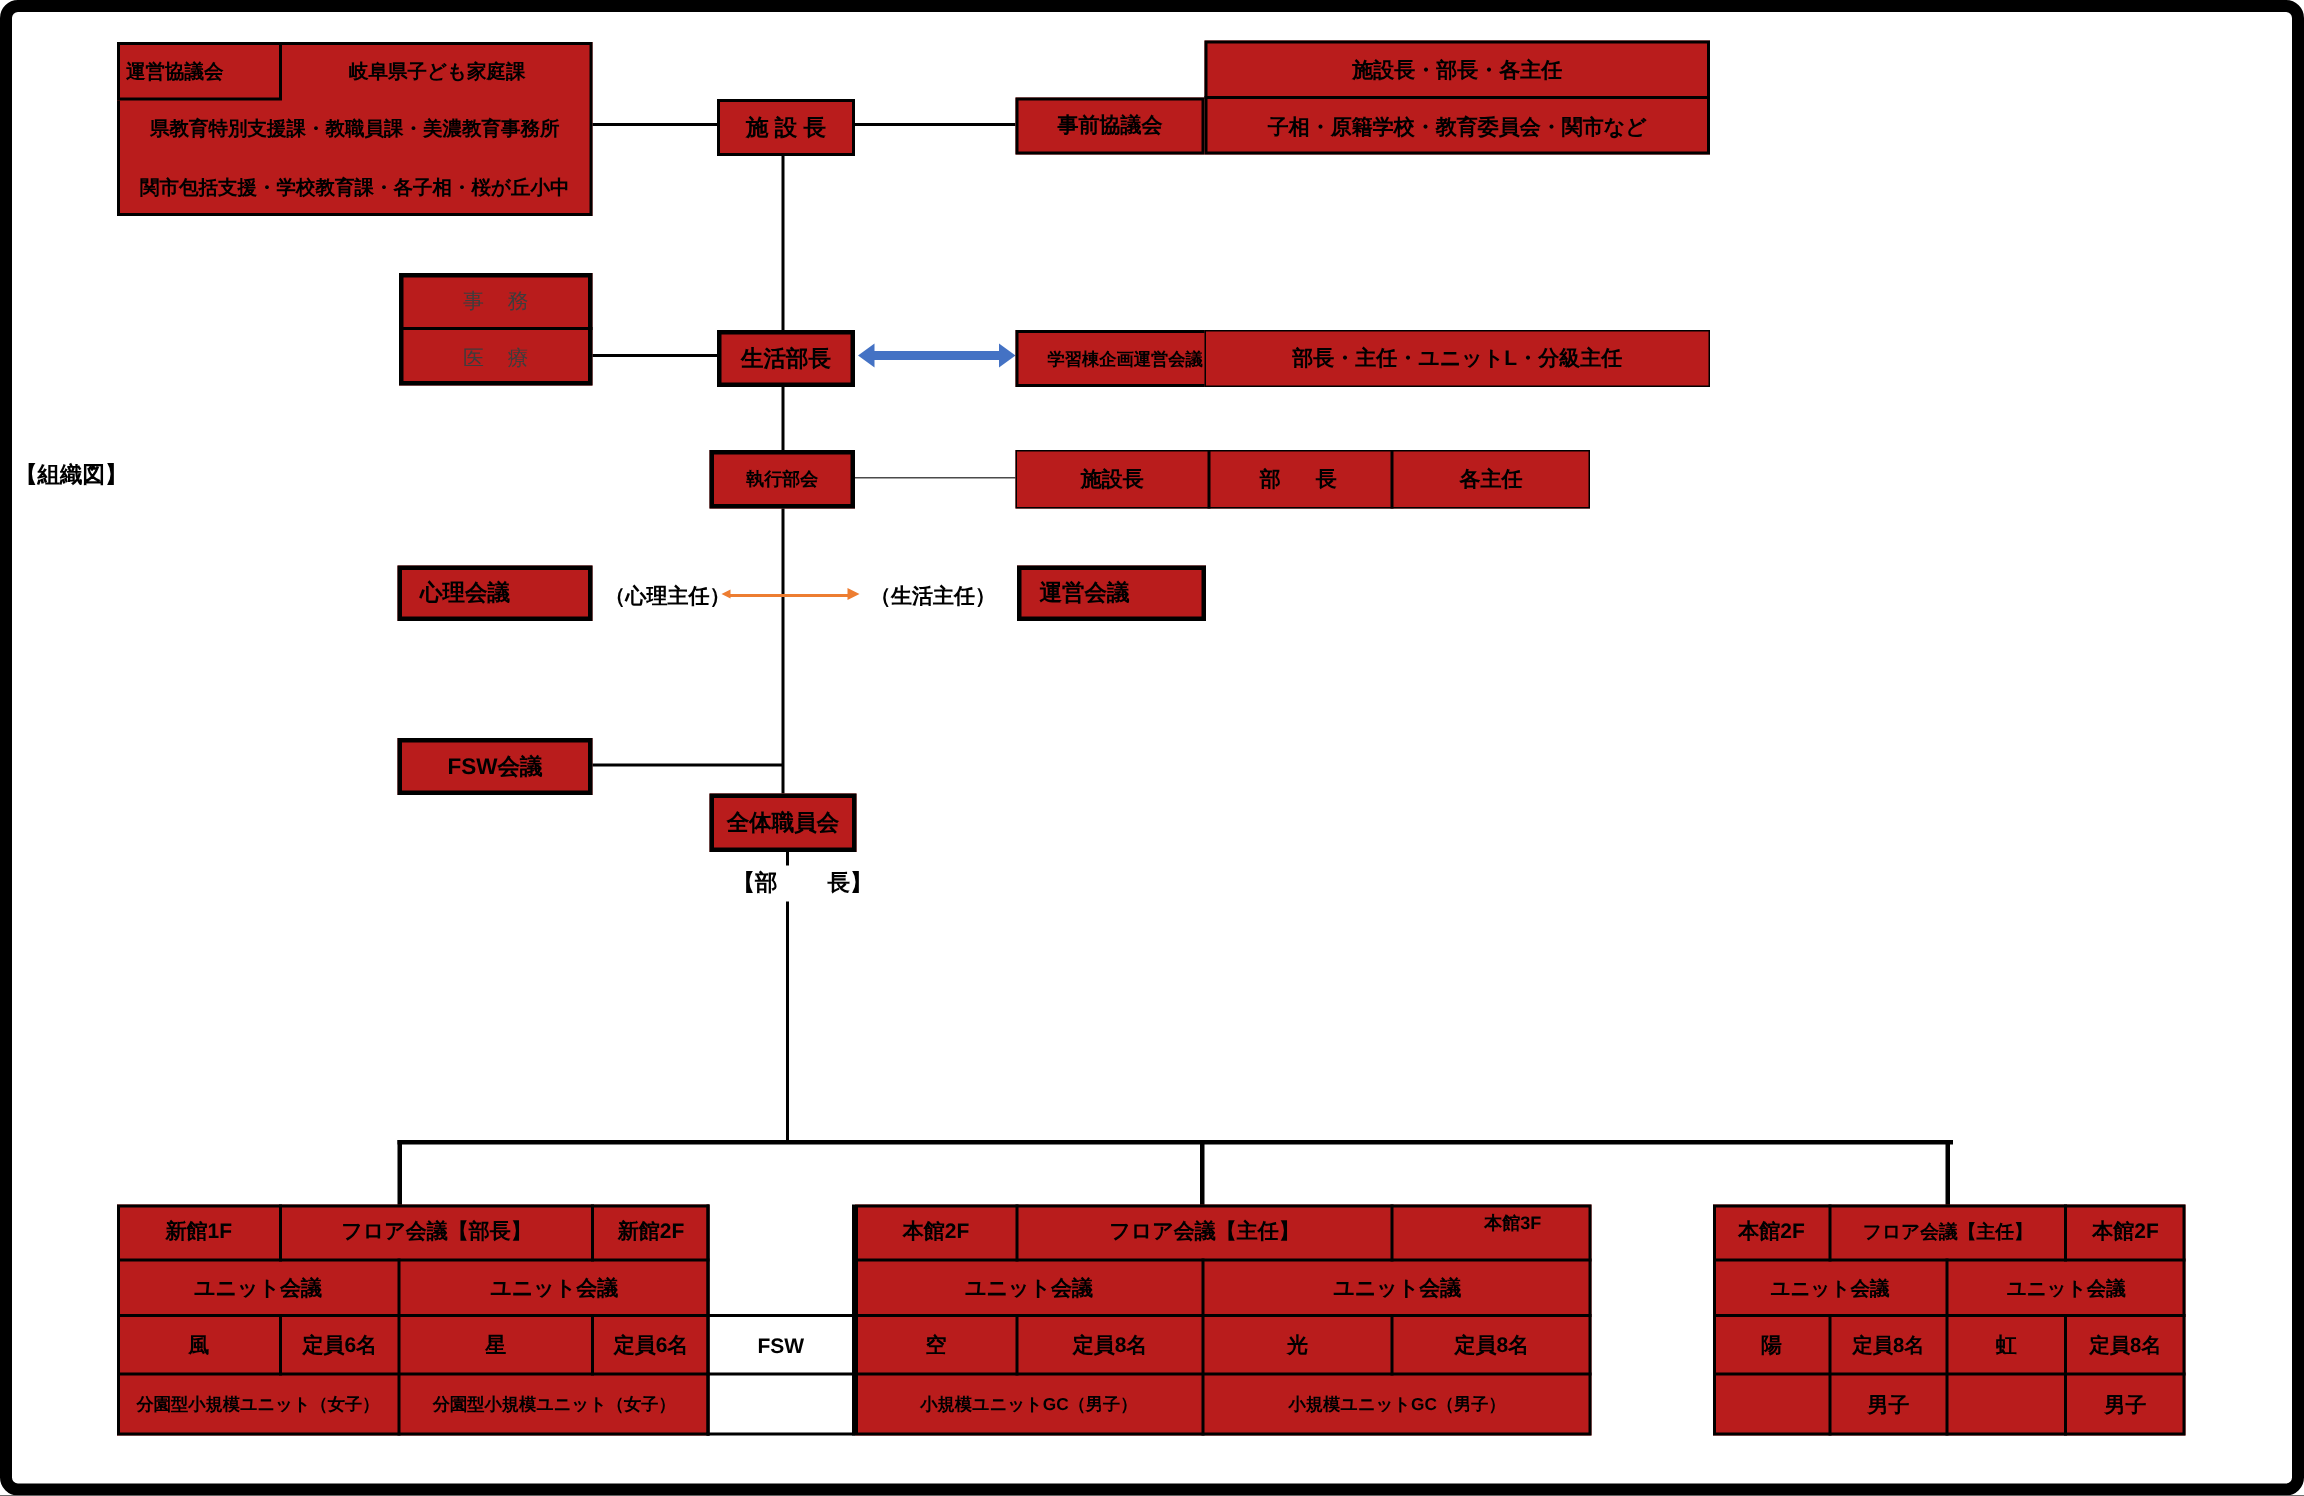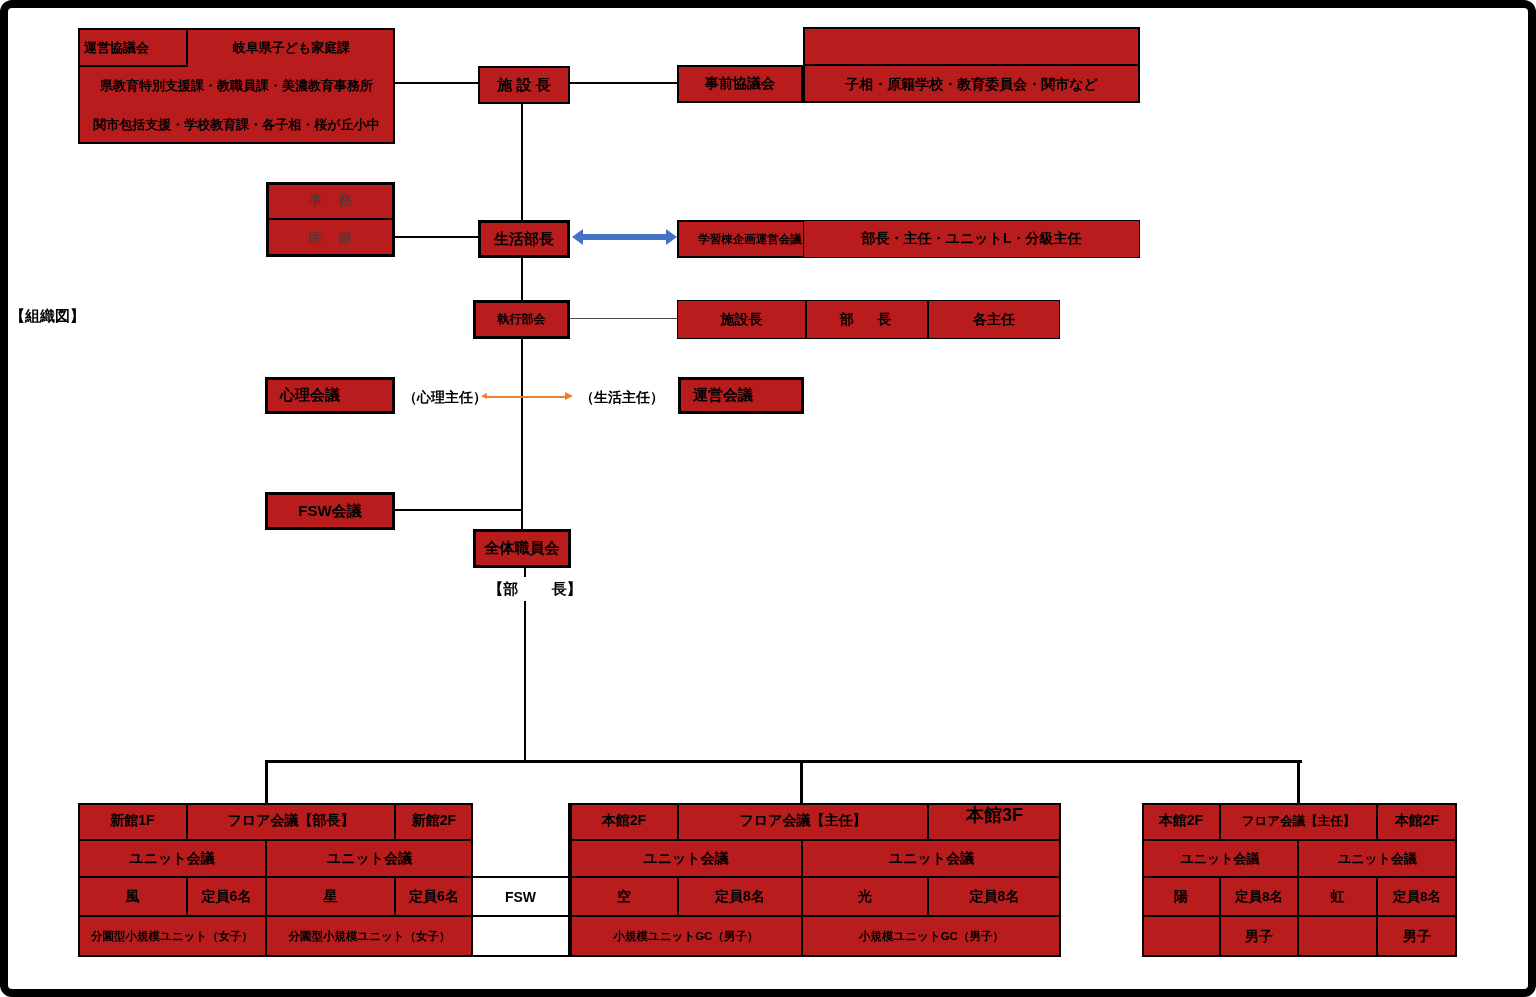--- a/index.html
+++ b/index.html
@@ -45,20 +45,21 @@
   <div class="bx" style="left:478px;top:66px;width:92px;height:38px;border-width:2.5px;font-size:15px;">
     <span>施 設 長</span>
   </div>
   <div class="hl" style="left:570px;top:82px;width:107px;"></div>
   <div class="bx" style="left:677px;top:65px;width:126px;height:38px;border-width:2.5px;font-size:14px;">
     <span>事前協議会</span>
   </div>
 
   <div class="bx" style="left:803px;top:27px;width:337px;height:76px;"></div>
   <div class="hl" style="left:803px;top:64px;width:337px;"></div>
+  <div class="t" style="left:803px;top:27px;width:337px;height:38px;line-height:38px;font-size:14px;">施設長・部長・各主任</div>
   <div class="t" style="left:803px;top:65px;width:337px;height:38px;line-height:38px;font-size:14px;">子相・原籍学校・教育委員会・関市など</div>
 
   <div class="bx bx3" style="left:266px;top:182px;width:129px;height:75px;"></div>
   <div class="hl" style="left:266px;top:218px;width:129px;"></div>
   <div class="t" style="left:266px;top:182px;width:129px;height:37px;line-height:37px;font-size:14px;font-weight:normal;color:#3d3d3d;">事    務</div>
   <div class="t" style="left:266px;top:219px;width:129px;height:38px;line-height:38px;font-size:14px;font-weight:normal;color:#3d3d3d;">医    療</div>
 
   <div class="vl" style="left:521px;top:104px;height:116px;"></div>
   <div class="hl" style="left:395px;top:236px;width:83px;"></div>
   <div class="bx bx3" style="left:478px;top:220px;width:92px;height:38px;font-size:15px;">
@@ -150,21 +151,21 @@
   <div class="hl" style="left:570px;top:839px;width:491px;"></div>
   <div class="hl" style="left:570px;top:876px;width:491px;"></div>
   <div class="hl" style="left:570px;top:915px;width:491px;"></div>
   <div class="vl" style="left:677px;top:803px;height:38px;"></div>
   <div class="vl" style="left:677px;top:876px;height:41px;"></div>
   <div class="vl" style="left:801px;top:839px;height:118px;"></div>
   <div class="vl" style="left:927px;top:803px;height:38px;"></div>
   <div class="vl" style="left:927px;top:876px;height:41px;"></div>
   <div class="cell" style="left:570px;top:803px;width:108px;height:36px;font-size:14px;">本館2F</div>
   <div class="cell" style="left:678px;top:803px;width:250px;height:36px;font-size:14px;">フロア会議【主任】</div>
-  <div class="cell" style="left:928px;top:803px;width:133px;height:24px;font-size:18px;">本館3F</div>
+  <div class="cell" style="left:928px;top:803px;width:133px;height:24px;font-size:12px;padding-left:14px;">本館3F</div>
   <div class="cell" style="left:570px;top:840px;width:232px;height:37px;font-size:14px;">ユニット会議</div>
   <div class="cell" style="left:802px;top:840px;width:259px;height:37px;font-size:14px;">ユニット会議</div>
   <div class="cell" style="left:570px;top:877px;width:108px;height:39px;font-size:14px;">空</div>
   <div class="cell" style="left:678px;top:877px;width:124px;height:39px;font-size:14px;">定員8名</div>
   <div class="cell" style="left:802px;top:877px;width:126px;height:39px;font-size:14px;">光</div>
   <div class="cell" style="left:928px;top:877px;width:133px;height:39px;font-size:14px;">定員8名</div>
   <div class="cell" style="left:570px;top:916px;width:232px;height:41px;font-size:11.5px;">小規模ユニットGC（男子）</div>
   <div class="cell" style="left:802px;top:916px;width:259px;height:41px;font-size:11.5px;">小規模ユニットGC（男子）</div>
 
   <div class="bx" style="left:1142px;top:803px;width:315px;height:154px;"></div>

